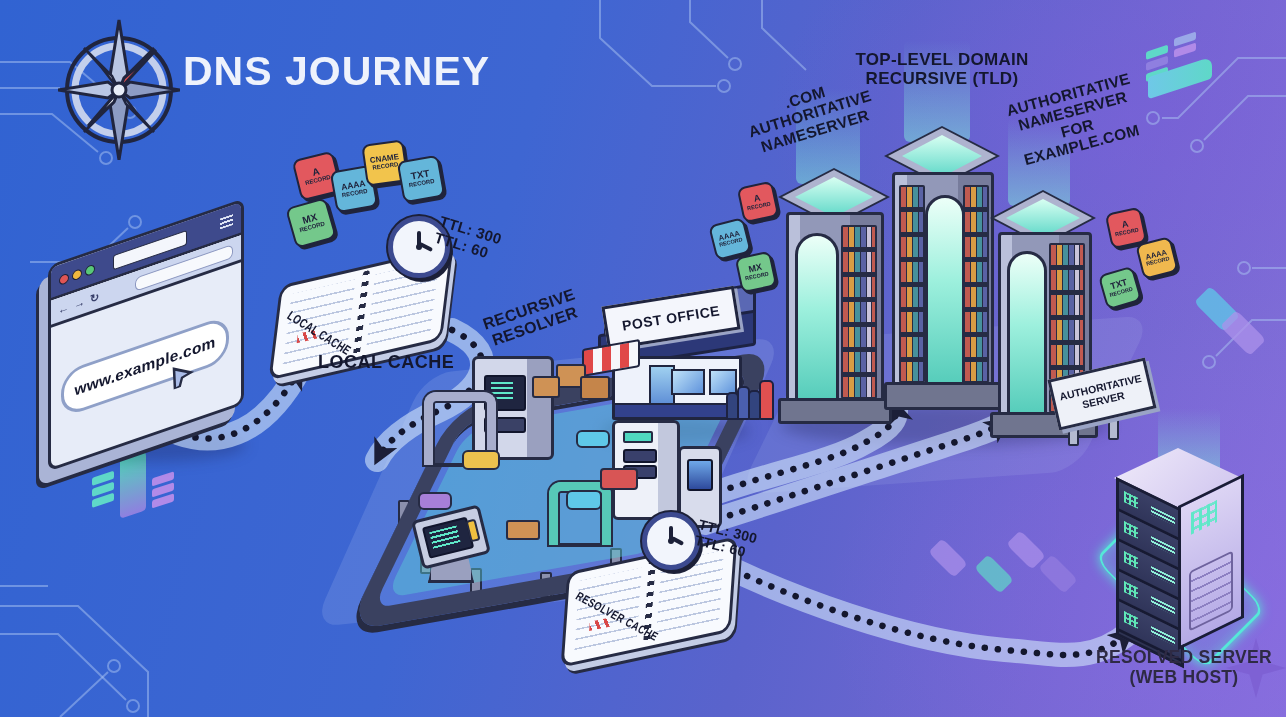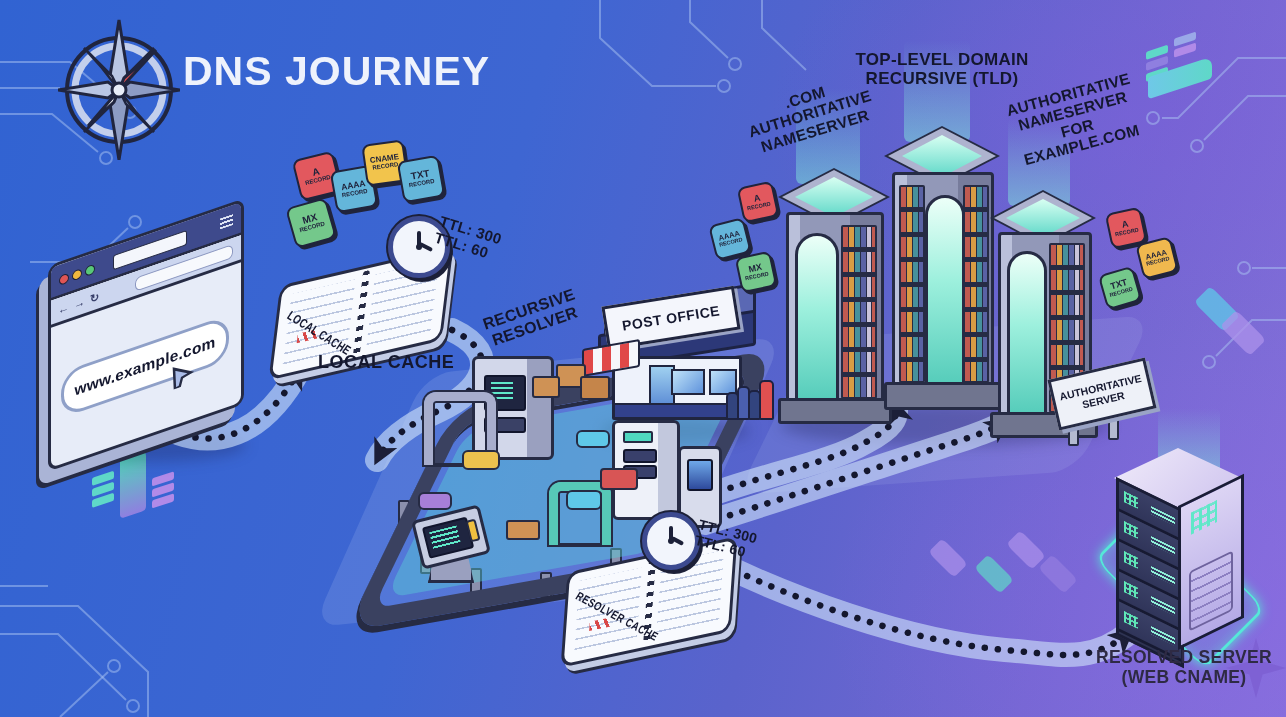--- a/index.html
+++ b/index.html
@@ -455,21 +455,21 @@
       </div>
     <div class="srow">
         <span class="leds"></span>
         <span class="lines"></span>
       </div>
   </div>
   <div class="srv-side">
     <div class="vent-dots"></div>
     <div class="vent-panel"></div>
   </div>
-  <div class="lbl" style="left:1086px;top:648px;width:196px;font-size:17.5px;color:#2e2a44;">RESOLVED SERVER (WEB CNAME)</div>
+  <div class="lbl" style="left:1086px;top:648px;width:196px;font-size:17.5px;color:#2e2a44;">RESOLVED SERVER (WEB HOST)</div>
   <div class="sparkle" style="left:1226px;top:638px;width:60px;height:60px;"></div>
 
   <div class="bars" style="left:92px;top:446px;width:110px;height:90px;">
     <span class="stack" style="left:0;top:14px;">
         <i style="background:#5fd8c8;"></i>
         <i style="background:#5fd8c8;"></i>
         <i style="background:#5fd8c8;"></i>
       </span>
     <span class="big" style="left:28px;top:0;"></span>
     <span class="stack" style="left:60px;top:34px;">

